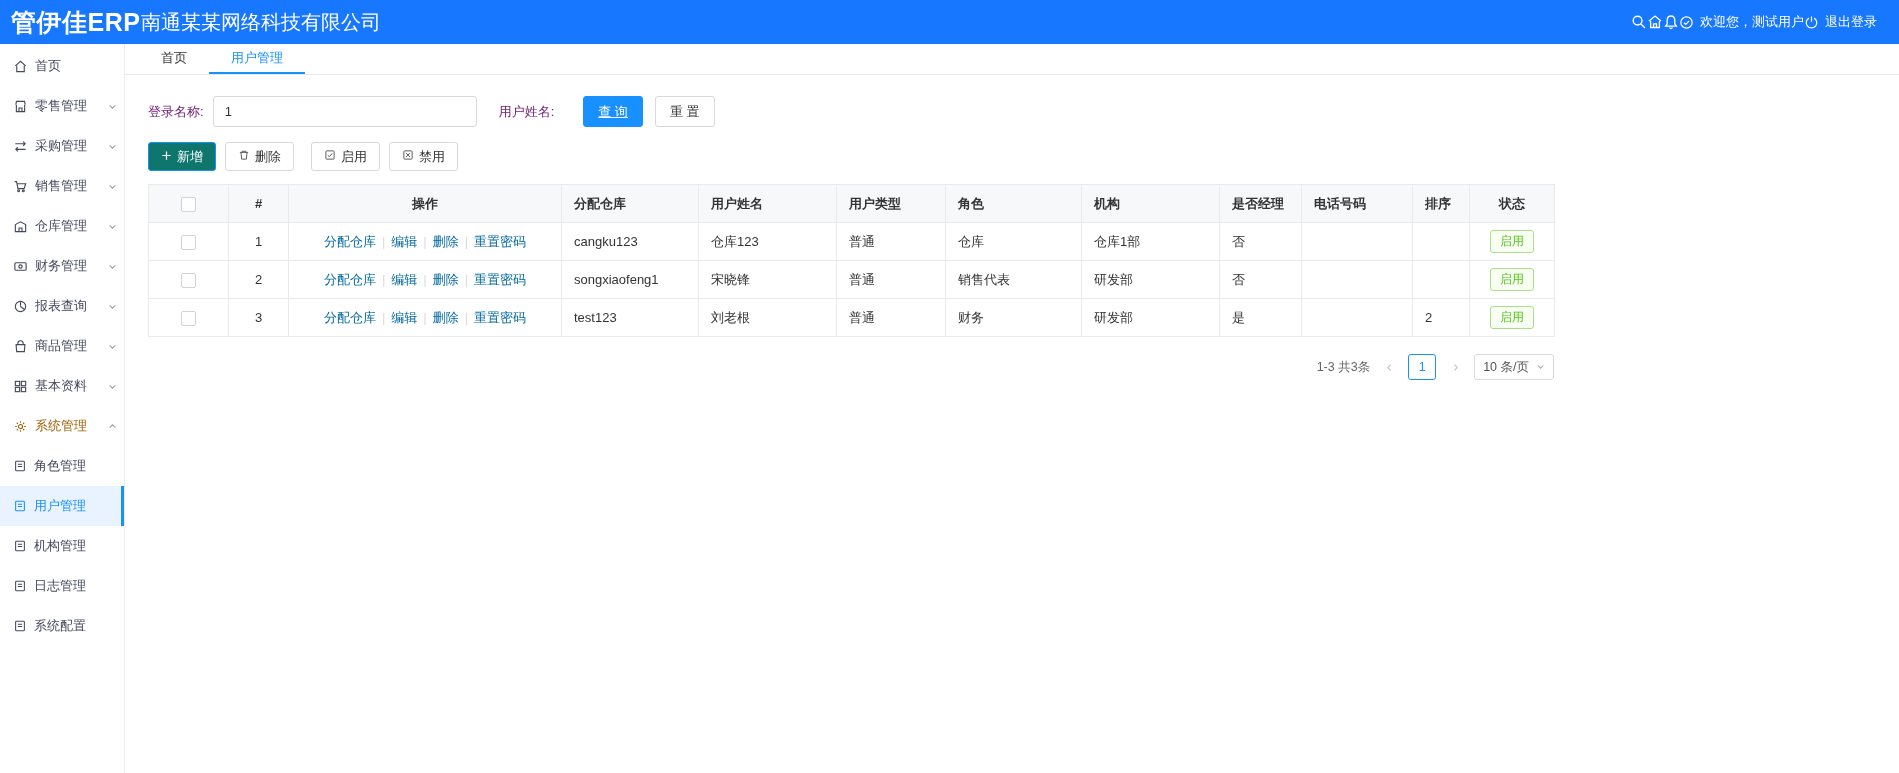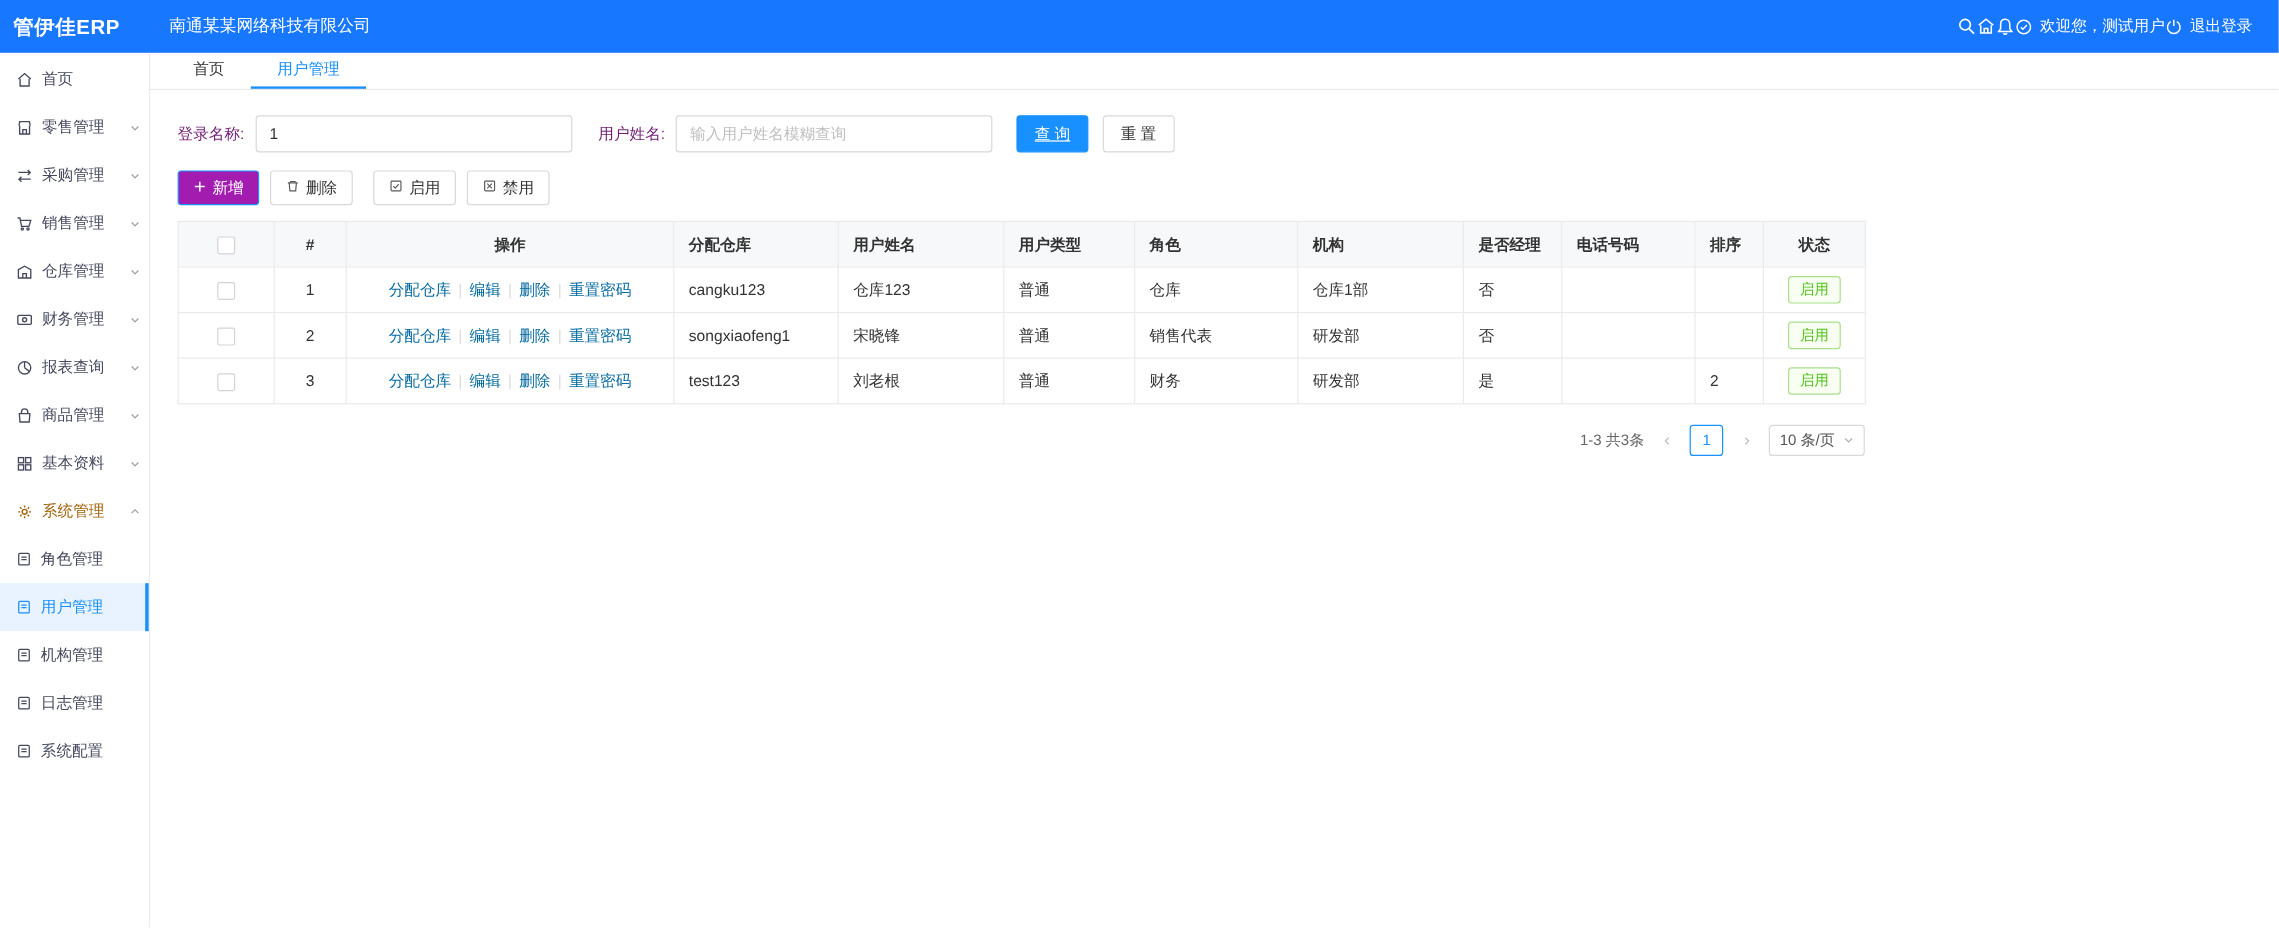--- a/index.html
+++ b/index.html
@@ -2,22 +2,22 @@
 <html><head>
 <meta charset="utf-8">
 <style>
   * { margin:0; padding:0; box-sizing:border-box; }
   html,body { width:1899px; height:773px; overflow:hidden; }
   body { font-family:"Liberation Sans","DejaVu Sans",sans-serif; font-size:13px; color:#333; background:#fff; }
   a { text-decoration:none; cursor:pointer; }
 
   
   .header { height:44px; background:#1777ff; display:flex; align-items:center; color:#fff; }
-  .logo { width:125px; flex:none; font-size:17px; font-weight:bold; padding-left:11px; letter-spacing:.5px; white-space:nowrap; }
-  .company { font-size:14px; margin-left:16px; }
+  .logo { width:125px; flex:none; font-size:25px; font-weight:bold; padding-left:11px; letter-spacing:.5px; white-space:nowrap; }
+  .company { font-size:20px; margin-left:16px; }
   .header-right { margin-left:auto; display:flex; align-items:center; padding-right:22px; font-size:13px; }
   .hicon { display:flex; align-items:center; cursor:pointer; }
   .htext { display:flex; align-items:center; gap:6px; cursor:pointer; white-space:nowrap; }
 
   
   .layout { display:flex; height:729px; }
   .sidebar { width:125px; flex:none; border-right:1px solid #ececec; padding-top:2px; overflow:hidden; }
   .main { flex:1; display:flex; flex-direction:column; overflow:hidden; }
 
   
@@ -41,21 +41,21 @@
   .tinput { width:264px; height:31px; border:1px solid #d9d9d9; border-radius:3px; padding:0 11px; font-size:13px; color:#333; outline:none; font-family:inherit; }
   .tinput::placeholder { color:#bfbfbf; }
   .lbl2 { margin-left:22px; }
   .btn { height:31px; border-radius:3px; border:1px solid #d9d9d9; background:#fff; color:#333; font-size:13px; cursor:pointer; font-family:inherit; padding:0 14px; white-space:nowrap; }
   .btn.primary { background:#1890ff; border-color:#1890ff; color:#fff; }
   .btn-query { margin-left:20px;text-decoration:underline; }
   .btn-reset { margin-left:12px; }
 
   .toolbar { display:flex; align-items:center; margin-bottom:13px; }
   .tbtn { height:29px; display:inline-flex; align-items:center; gap:5px; padding:0 12px; border:1px solid #d9d9d9; border-radius:3px; background:#fff; cursor:pointer; font-size:13px; font-family:inherit; color:#333; }
-  .tbtn.primary { background:#a21caf; border-color:#1890ff; color:#fff; }
+  .tbtn.primary { background:#0f766e; border-color:#1890ff; color:#fff; }
   .tbtn + .tbtn { margin-left:9px; }
   .tbtn.gap { margin-left:17px; }
 
   
   table { width:1406px; border-collapse:collapse; table-layout:fixed; }
   th, td { border:1px solid #eaeaea; height:38px; padding:0 12px; font-size:13px; overflow:hidden; white-space:nowrap; }
   th { background:#f7f8fa; font-weight:600; text-align:left; color:#333; }
   th.c, td.c { text-align:center; padding:0 4px; }
   .checkbox { width:15px; height:15px; border:1px solid #d3d3d3; border-radius:2px; background:#fff; display:inline-block; vertical-align:middle; cursor:pointer; }
   a.oplink { color:#0369a1; }
@@ -327,21 +327,20 @@
       <div class="tab">首页</div>
       <div class="tab active">用户管理</div>
     </div>
 
     <div class="content">
 
       <div class="search-row">
         <span class="flabel">登录名称:</span>
         <input class="tinput" type="text" value="1" style="">
         <span class="flabel lbl2">用户姓名:</span>
-        <input class="tinput" type="text" placeholder="输入用户姓名模糊查询" style="">
         <button class="btn primary btn-query">查 询</button>
         <button class="btn btn-reset">重 置</button>
       </div>
 
       <div class="toolbar">
         <button class="tbtn primary">
           <span><svg width="11" height="11" viewBox="0 0 16 16" stroke="#fff" stroke-width="1.8">
                 <path d="M8 2 V14 M2 8 H14"></path>
               </svg></span>
           <span>新增</span>

